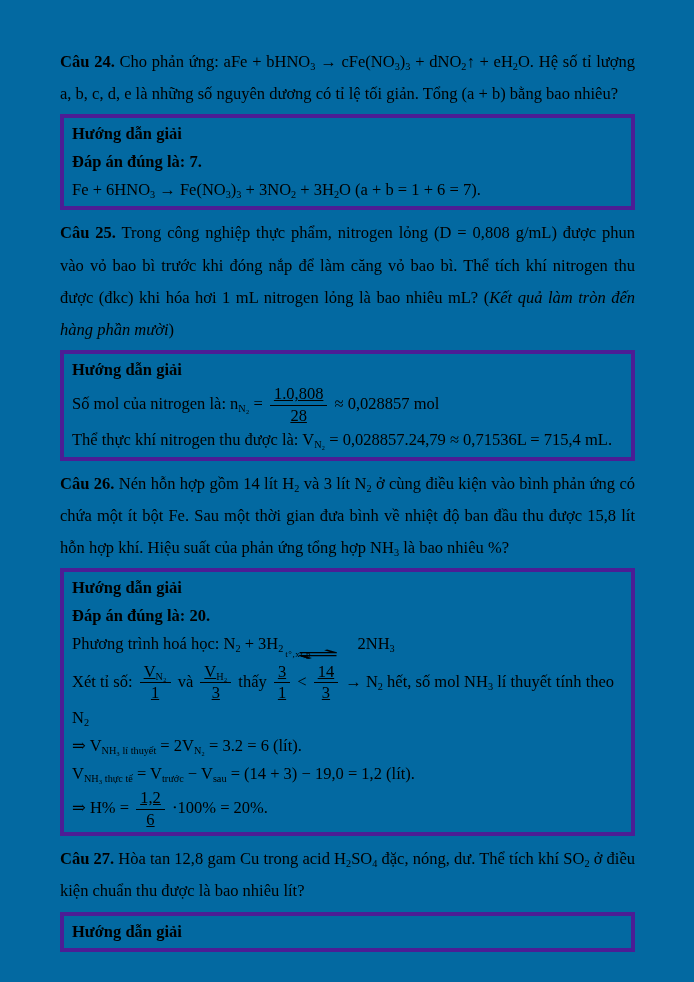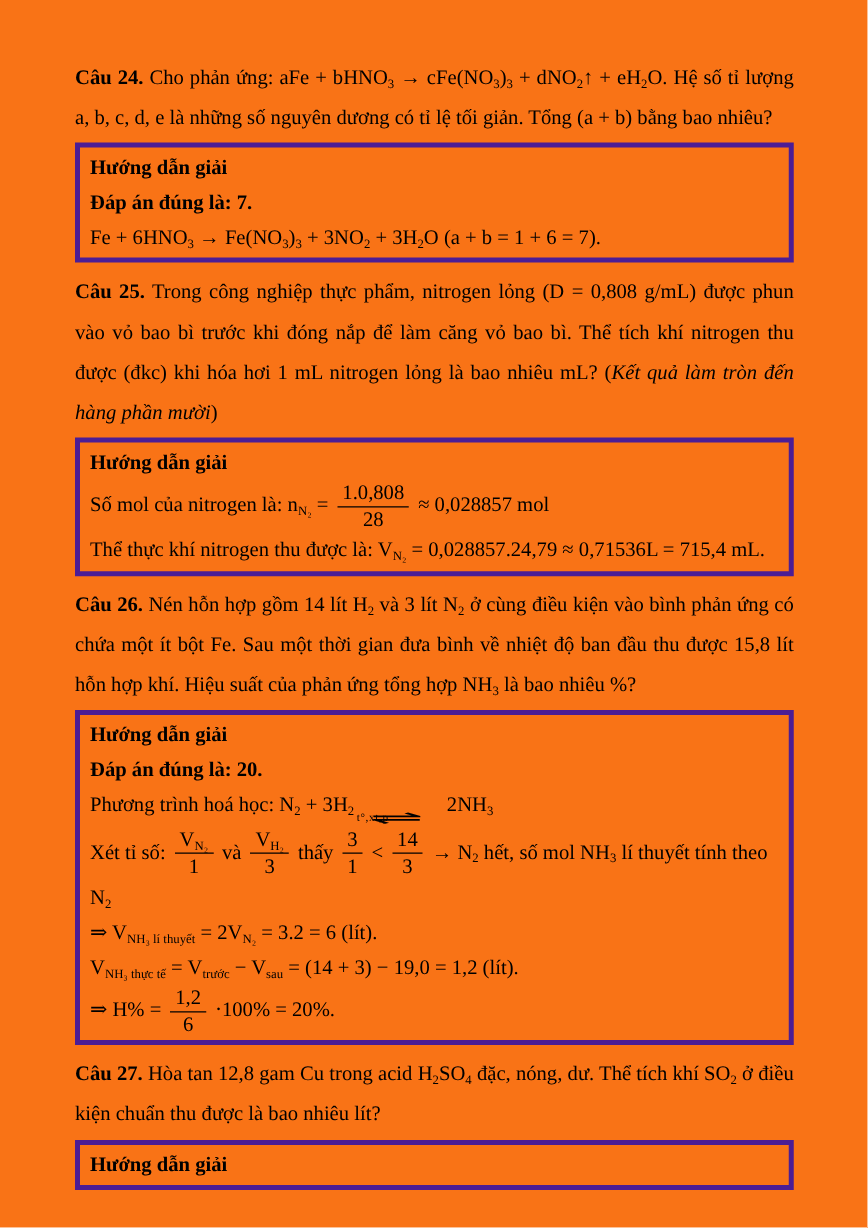--- a/index.html
+++ b/index.html
@@ -1,18 +1,18 @@
 <!DOCTYPE html>
 <html><head>
 <meta charset="utf-8">
 <style>
   html,body{margin:0;padding:0;background:#ffffff;}
   .page{
     width:694px;height:982px;box-sizing:border-box;
-    background:#f97316;color:#000000;
+    background:#0369a1;color:#000000;
     font-family:"Liberation Serif","DejaVu Serif","DejaVu Sans",serif;
     font-size:16.5px;
     padding:46px 59px 0 60px;
     overflow:hidden;
   }
   .para{
     text-align:justify;
     line-height:1.95;
     margin:0 0 4px 0;
   }
@@ -20,21 +20,21 @@
     border:4px solid #4c1d95;
     padding:2px 8px;
     margin:0 0 7px 0;
   }
   .box .line{line-height:1.7;text-align:left;}
   .b{font-weight:bold;}
   .i{font-style:italic;}
   sub{font-size:0.62em;line-height:0;vertical-align:-0.3em;letter-spacing:0;}
   .frac{
     display:inline-flex;flex-direction:column;align-items:center;
-    vertical-align:middle;line-height:1.25;margin:0 3px;text-align:center;
+    vertical-align:middle;line-height:1.25;margin:0 3px;text-align:center;text-decoration:underline;
   }
   .frac .num{border-bottom:1px solid #000;padding:0 4px;display:block;}
   .frac .den{padding:0 4px;display:block;}
   .eqwrap{
     display:inline-flex;flex-direction:row;align-items:center;
     width:66px;vertical-align:-0.45em;line-height:1;margin:0 2px;
   }
   .eqtop{font-size:9px;letter-spacing:0.5px;white-space:nowrap;}
   .eqarr{
     font-size:15px;transform:scaleX(3.4);transform-origin:center;

